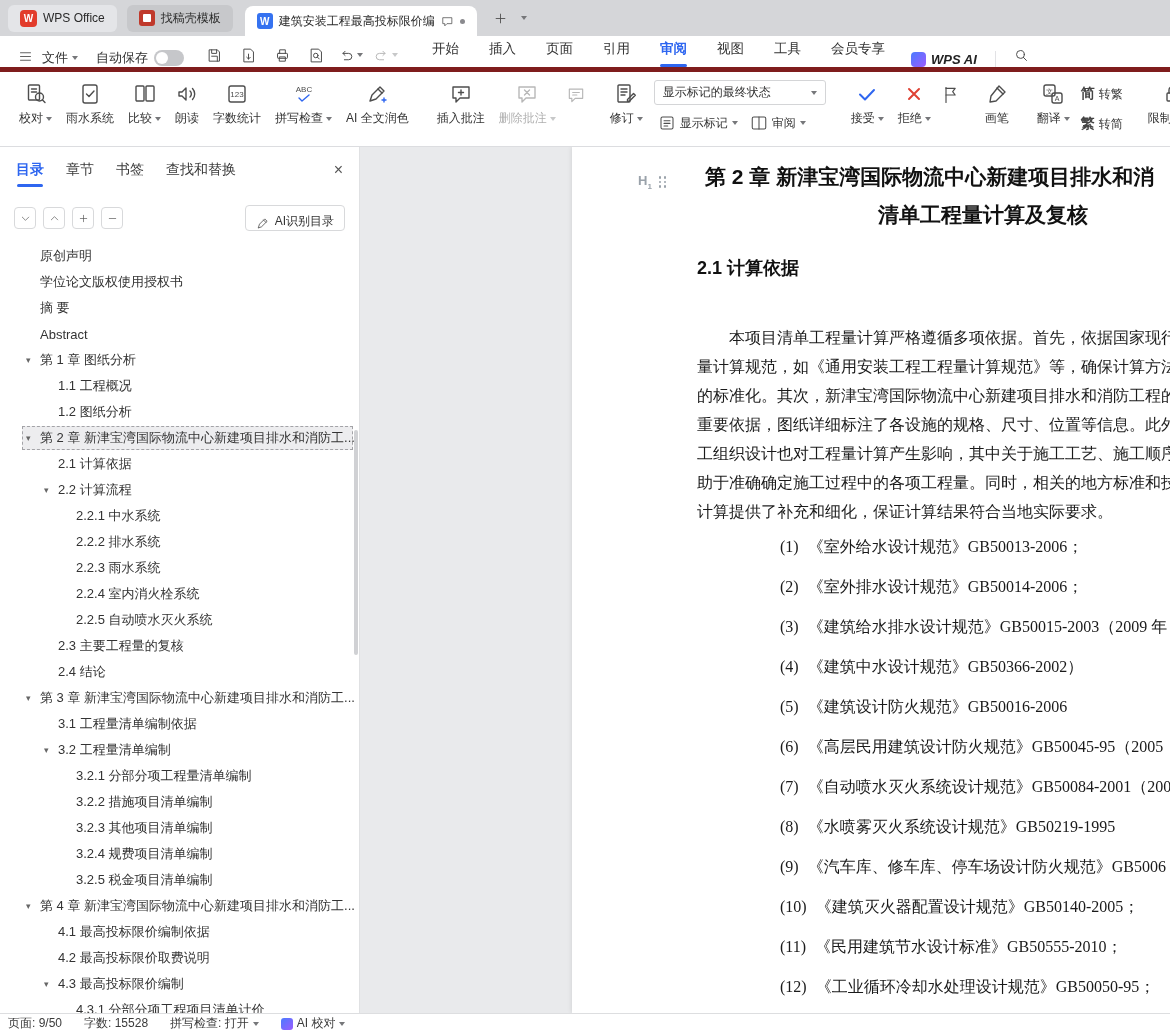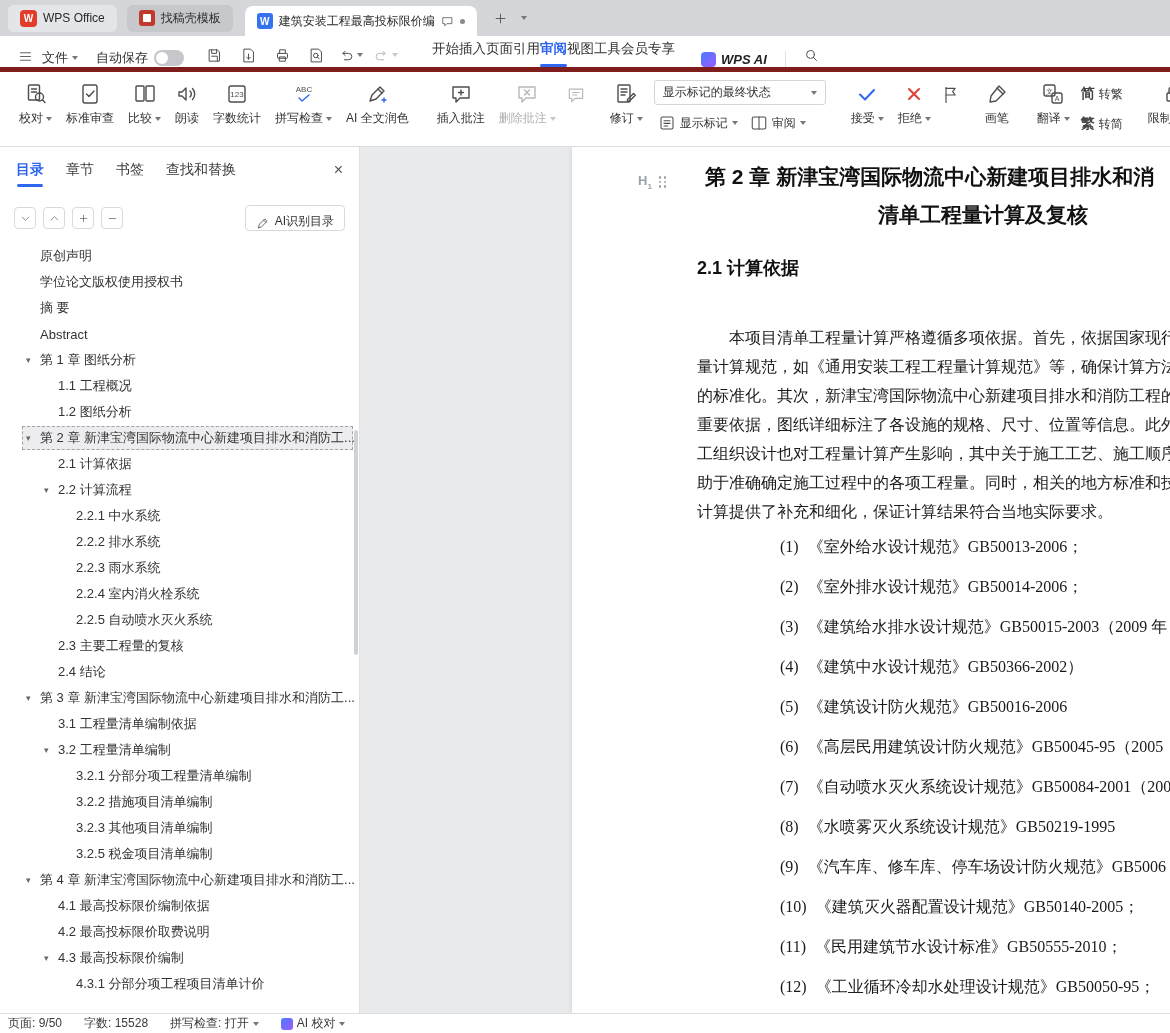--- a/index.html
+++ b/index.html
@@ -28,21 +28,21 @@
   .mb-text{font-size:13px;color:#333;white-space:nowrap;}
   .hamburger{margin-left:14px;width:22px;height:22px;display:flex;align-items:center;justify-content:center;}
   .file-btn{margin-left:6px;display:flex;align-items:center;gap:4px;}
   .autosave{margin-left:18px;display:flex;align-items:center;gap:6px;}
   .toggle{width:30px;height:16px;border-radius:9px;background:#c6c7ca;position:relative;}
   .toggle::after{content:"";position:absolute;left:2px;top:2px;width:12px;height:12px;border-radius:50%;background:#fff;}
   .mb-icons{margin-left:18px;display:flex;align-items:center;gap:10px;}
   .mb-icon{width:24px;height:24px;display:flex;align-items:center;justify-content:center;}
   .mb-undo{display:flex;align-items:center;gap:2px;}
   .disabled{opacity:.4;}
-  .menus{margin-left:34px;display:flex;align-items:center;height:36px;}
+  .menus{margin-left:34px;display:flex;align-items:center;gap:30px;height:36px;}
   .menu-item{height:36px;display:flex;align-items:center;position:relative;font-size:13.5px;color:#333;cursor:default;}
   .menu-item.active{color:var(--accent);font-weight:bold;}
   .menu-item.active::after{content:"";position:absolute;left:0;right:0;bottom:0;height:3px;background:var(--accent);border-radius:2px;}
   .wpsai{margin-left:26px;display:flex;align-items:center;gap:5px;font-size:13px;font-weight:bold;color:#222;font-style:italic;}
   .ai-logo{width:15px;height:15px;border-radius:4px;background:linear-gradient(135deg,#4a7bff,#9b5cff);}
   .vdiv{width:1px;height:16px;background:#e2e2e5;margin-left:18px;}
   .mb-search{margin-left:14px;}
 
   
   .ribbon{position:absolute;top:72px;left:0;right:0;height:75px;background:#fff;border-bottom:1px solid #dcdde0;display:flex;align-items:flex-start;padding:8px 0 0 8px;}
@@ -259,21 +259,21 @@
             <span>校对</span>
             <i class="cv"></i>
           </span>
       </div>
       <div class="rbtn">
         <svg class="ic" viewBox="0 0 24 24">
             <rect x="5" y="3" width="14" height="18" rx="2"></rect>
             <path d="M8.5 12l2.5 2.5L16 9"></path>
           </svg>
         <span class="lbl">
-            <span>标准审查</span>
+            <span>雨水系统</span>
           </span>
       </div>
       <div class="rbtn">
         <svg class="ic" viewBox="0 0 24 24">
             <rect x="3" y="4" width="8" height="15" rx="1"></rect>
             <rect x="13" y="4" width="8" height="15" rx="1"></rect>
           </svg>
         <span class="lbl">
             <span>比较</span>
             <i class="cv"></i>
@@ -606,20 +606,23 @@
         </div>
 
         <div class="toc-item lv2">
           <span class="toc-label">3.2.2 措施项目清单编制</span>
         </div>
 
         <div class="toc-item lv2">
           <span class="toc-label">3.2.3 其他项目清单编制</span>
         </div>
 
+        <div class="toc-item lv2">
+          <span class="toc-label">3.2.4 规费项目清单编制</span>
+        </div>
 
         <div class="toc-item lv2">
           <span class="toc-label">3.2.5 税金项目清单编制</span>
         </div>
 
         <div class="toc-item lv0 expandable">
           <span class="toc-label">第 4 章 新津宝湾国际物流中心新建项目排水和消防工...</span>
         </div>
 
         <div class="toc-item lv1">

